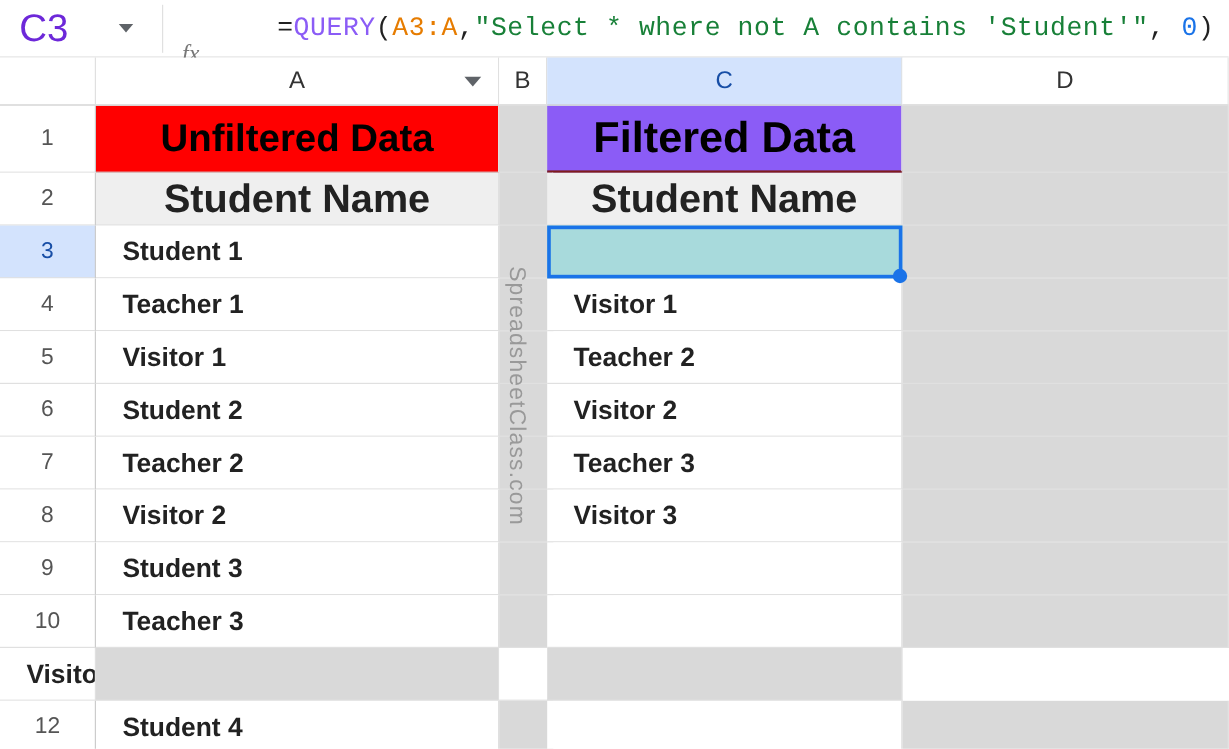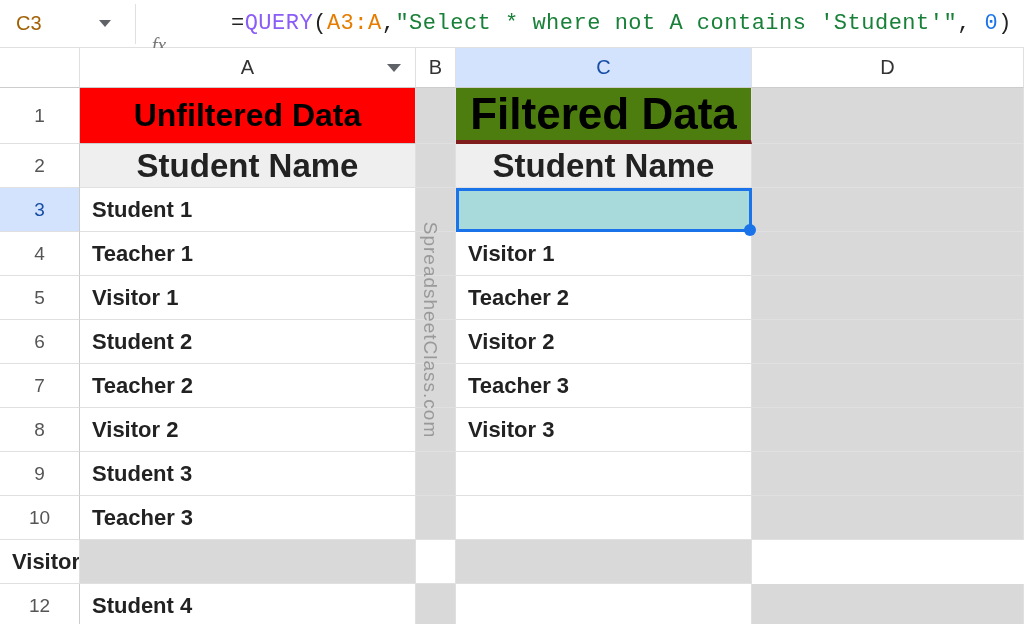--- a/index.html
+++ b/index.html
@@ -20,21 +20,21 @@
     font-size: 22px;
     color: #333;
   }
   .cell-ref-box {
     width: 150px;
     display: flex;
     align-items: center;
     justify-content: space-between;
     padding: 0 8px 0 4px;
   }
-  .cell-ref { font-weight: 400; color: #a16207; font-size: 20px; }
+  .cell-ref { font-weight: 400; color: #6d28d9; font-size: 32px; }
   .ref-caret {
     width: 0; height: 0;
     border-left: 6px solid transparent;
     border-right: 6px solid transparent;
     border-top: 7px solid #5f6368;
   }
   .fx-divider { width: 1px; height: 40px; background: #e0e0e0; margin: 0 16px; }
   .fx-label { font-style: italic; color: #777; font-size: 20px; margin-right: 10px; font-family: Georgia, serif; margin-top: 44px; }
   .formula-text {
     font-family: "Courier New", monospace;
@@ -88,21 +88,21 @@
     font-size: 19px;
     color: #555;
   }
   .row-head.selected { background: #d3e3fd; color:#174ea6; }
   .cell {
     border-right: 1px solid #e0e0e0;
     border-bottom: 1px solid #e0e0e0;
     height: 44px;
     display: flex;
     align-items: center;
-    padding: 0 12px;
+    padding: 0 22px;
     font-size: 22px;
     font-weight: 700;
     color: #222;
     background: #fff;
     overflow: hidden;
     white-space: nowrap;
     text-align: center;
   }
   .cell.sep { background: #d9d9d9; }
   .cell.outcol { background: #d9d9d9; }
@@ -110,26 +110,26 @@
   .row1 .row-head { height: 56px; }
   .title-red {
     background: #ff0000;
     color: #000;
     justify-content: center;
     font-size: 32px;
     font-weight: 700;
     border-bottom: 1px solid #ccc;
   }
   .title-green {
-    background: #4d7c0f;
+    background: #8b5cf6;
     color: #000;
     justify-content: center;
-    font-size: 44px;
+    font-size: 36px;
     font-weight: 700;
-    border-bottom: 4px solid #7f1d1d;
+    border-bottom: 2px solid #7f1d1d;
   }
   .subhead {
     background: #efefef;
     justify-content: center;
     font-size: 33px;
     font-weight: 700;
   }
   .active-cell {
     position: absolute;
     border: 3px solid #1a73e8;

